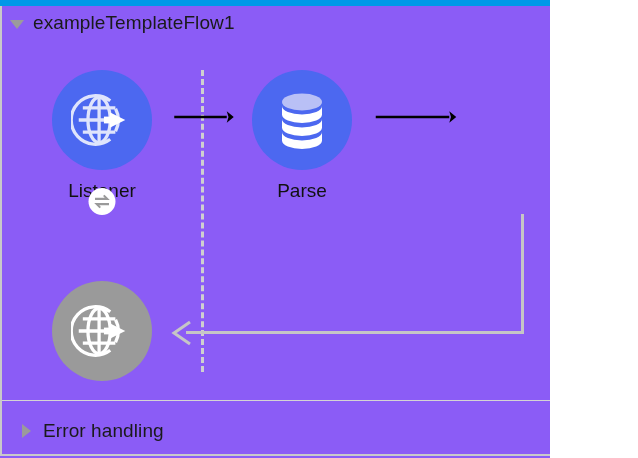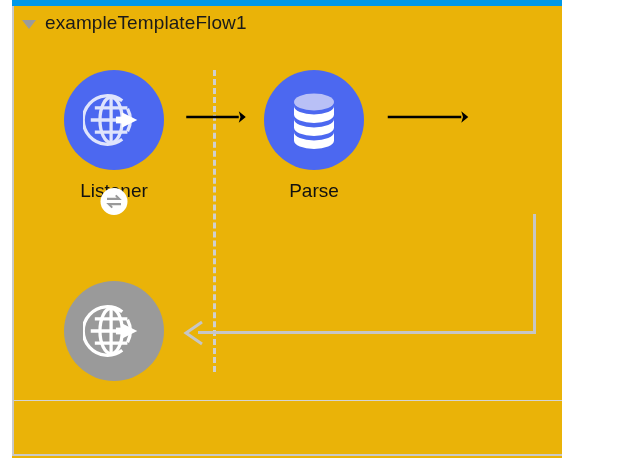--- a/index.html
+++ b/index.html
@@ -8,23 +8,22 @@
     background: #ffffff;
   }
   body {
     font-family: "Liberation Sans", sans-serif;
   }
   #app {
     position: relative;
     width: 550px;
     height: 458px;
     overflow: hidden;
-    background: #eab308;
+    background: #8b5cf6;
     box-sizing: border-box;
-    margin-left: 12px;
   }
 
   
   .top-bar {
     position: absolute;
     left: 0;
     top: 0;
     width: 626px;
     height: 6px;
     background: #0098e8;
@@ -269,14 +268,18 @@
           <path d="M40 24 L40 40 L56 32 Z" fill="#ffffff"></path>
           <rect x="34" y="28.5" width="12" height="7" fill="#ffffff"></rect>
         </svg>
       </div>
       <div class="node-label"></div>
     </div>
 
   </div>
 
   <div class="hr"></div>
+  <div class="error-header">
+    <div class="tri tri-right"></div>
+    <div class="section-title">Error handling</div>
+  </div>
 
 </div>
 
 </body></html>

